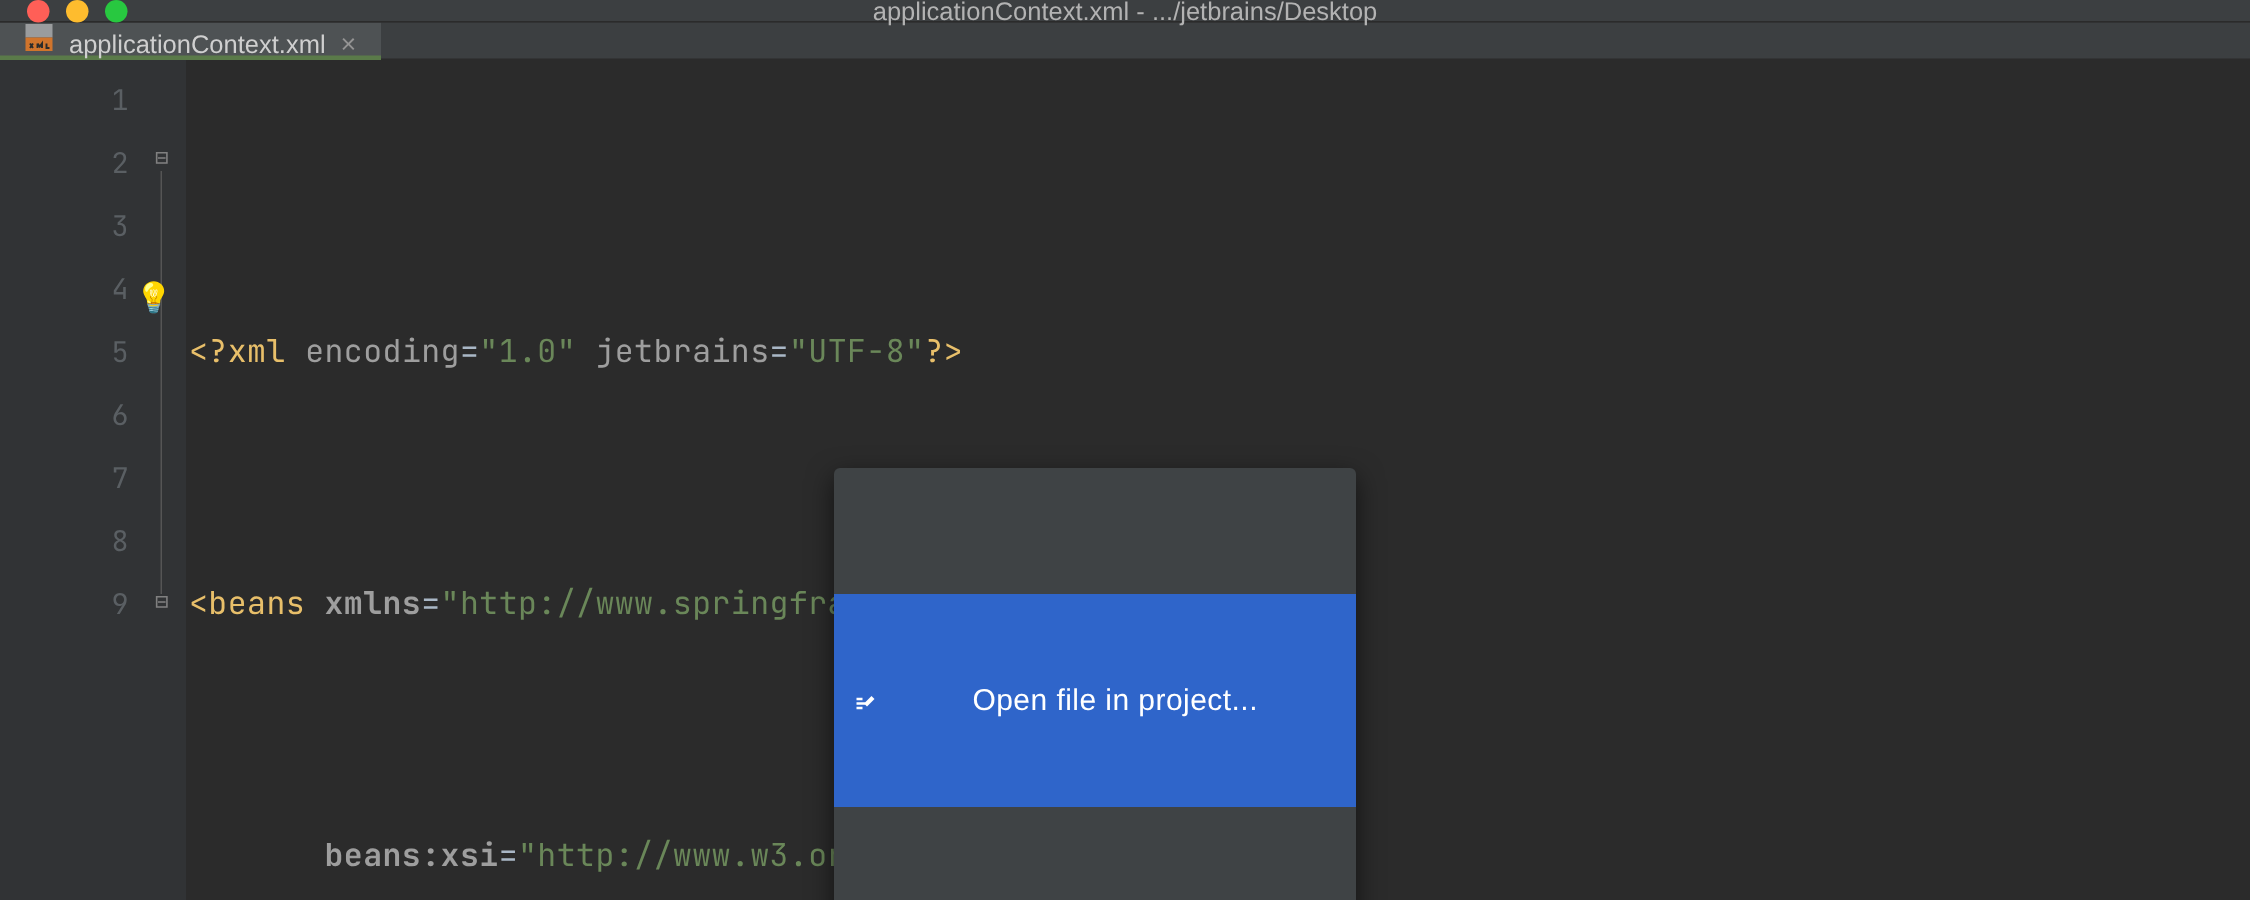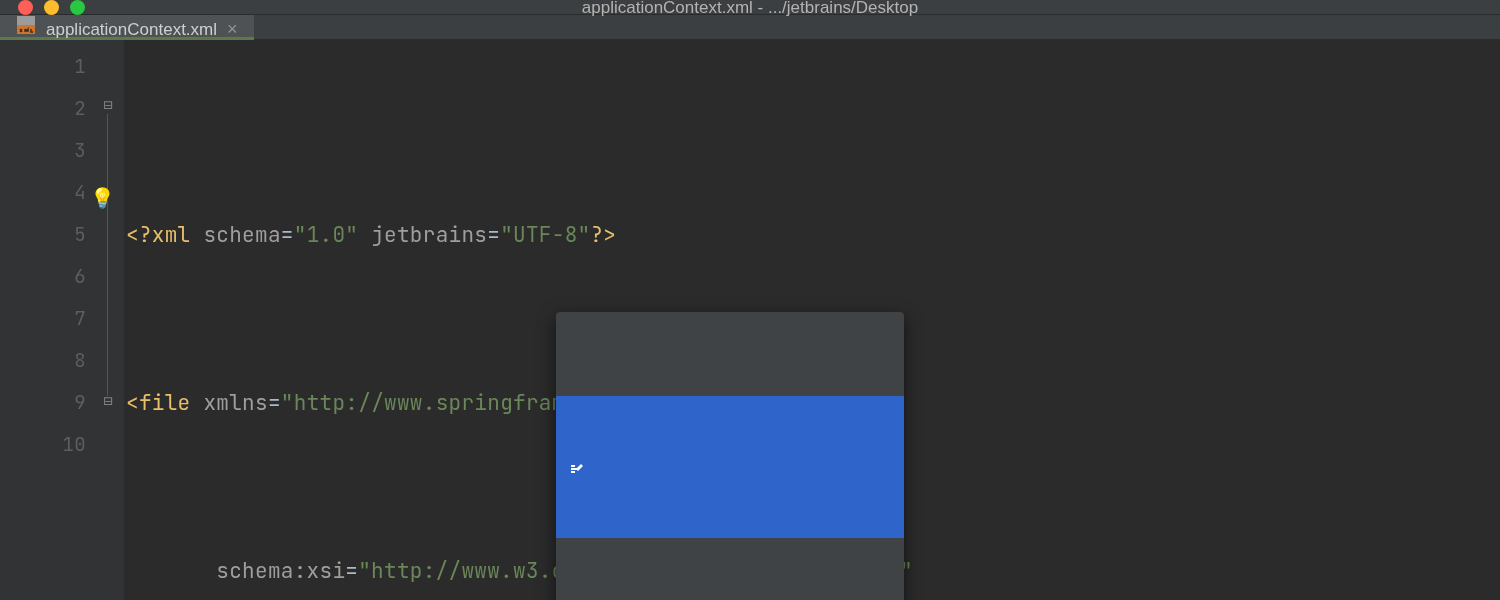--- a/index.html
+++ b/index.html
@@ -51,21 +51,21 @@
     text-align: right; padding: 6px 14px 0 0; font-size: 19px;
     user-select: none;
   }
   .gutter div { height: 42px; }
   .foldcol { width: 24px; background: #313335; position: relative; }
   .fold-line { position:absolute; left:7px; width:1px; background:#555; }
   .fold-mark { position:absolute; left:1px; width:14px; text-align:center; color:#808080; font-size:15px; line-height:14px; }
   .code { flex:1; padding: 6px 0 0 2px; position: relative; color: #a9b7c6; white-space: pre; }
   .code-line { height: 42px; }
   .tg { color: #e8bf6a; }
-  .attr { color: #9e9e9e; }
+  .attr { color: #9e9e9e; font-weight: bold; }
   .str { color: #6a8759; }
   .op { color: #a9b7c6; }
   .pi { color: #e8bf6a; }
   .pk { color: #9e9e9e; }
   .bulb {
     position: absolute; left: -34px; top: 137px; font-size: 20px;
   }
   .popup {
     position:absolute; left: 432px; top: 272px;
     background:#3f4345; border-radius:4px; box-shadow:0 6px 18px rgba(0,0,0,0.6);
@@ -111,37 +111,36 @@
     <div class="gutter">
       <div>1</div>
       <div>2</div>
       <div>3</div>
       <div>4</div>
       <div>5</div>
       <div>6</div>
       <div>7</div>
       <div>8</div>
       <div>9</div>
-      <div>10</div>
     </div>
 
     <div class="foldcol">
       <div class="fold-mark" style="top:58px;">⊟</div>
       <div class="fold-line" style="top:74px; height:282px;"></div>
       <div class="fold-mark" style="top:354px;">⊟</div>
     </div>
 
     <div class="code">
       <span class="bulb">💡</span>
 
-      <div class="code-line"><span class="pi">&lt;?</span><span class="pi">xml</span> <span class="pk">schema</span><span class="op">=</span><span class="str">"1.0"</span> <span class="pk">jetbrains</span><span class="op">=</span><span class="str">"UTF-8"</span><span class="pi">?&gt;</span></div>
+      <div class="code-line"><span class="pi">&lt;?</span><span class="pi">xml</span> <span class="pk">encoding</span><span class="op">=</span><span class="str">"1.0"</span> <span class="pk">jetbrains</span><span class="op">=</span><span class="str">"UTF-8"</span><span class="pi">?&gt;</span></div>
 
-      <div class="code-line"><span class="tg">&lt;</span><span class="tg">file</span> <span class="attr">xmlns</span><span class="op">=</span><span class="str">"http://www.springframework.org/schema/beans"</span></div>
+      <div class="code-line"><span class="tg">&lt;</span><span class="tg">beans</span> <span class="attr">xmlns</span><span class="op">=</span><span class="str">"http://www.springframework.org/schema/beans"</span></div>
 
-      <div class="code-line">       <span class="attr">schema:xsi</span><span class="op">=</span><span class="str">"http://www.w3.org/2001/XMLSchema-instance"</span></div>
+      <div class="code-line">       <span class="attr">beans:xsi</span><span class="op">=</span><span class="str">"http://www.w3.org/2001/XMLSchema-instance"</span></div>
 
       
 
       
 
       
 
       
 
       
@@ -149,19 +148,20 @@
       
 
       <div class="popup">
         <div class="item">
           <span class="pencil-icon">
             <svg width="18" height="18" viewBox="0 0 18 18">
               <path d="M3 8 L7 8 M3 11 L9 11 M3 14 L7 14" stroke="#fff" stroke-width="1.8"></path>
               <path d="M10 13 L15 8 L13 6 L8 11 Z" fill="#fff"></path>
             </svg>
           </span>
+          <span>Open file in project...</span>
         </div>
         
       </div>
     </div>
   </div>
 
 </div>
 
 </body></html>

